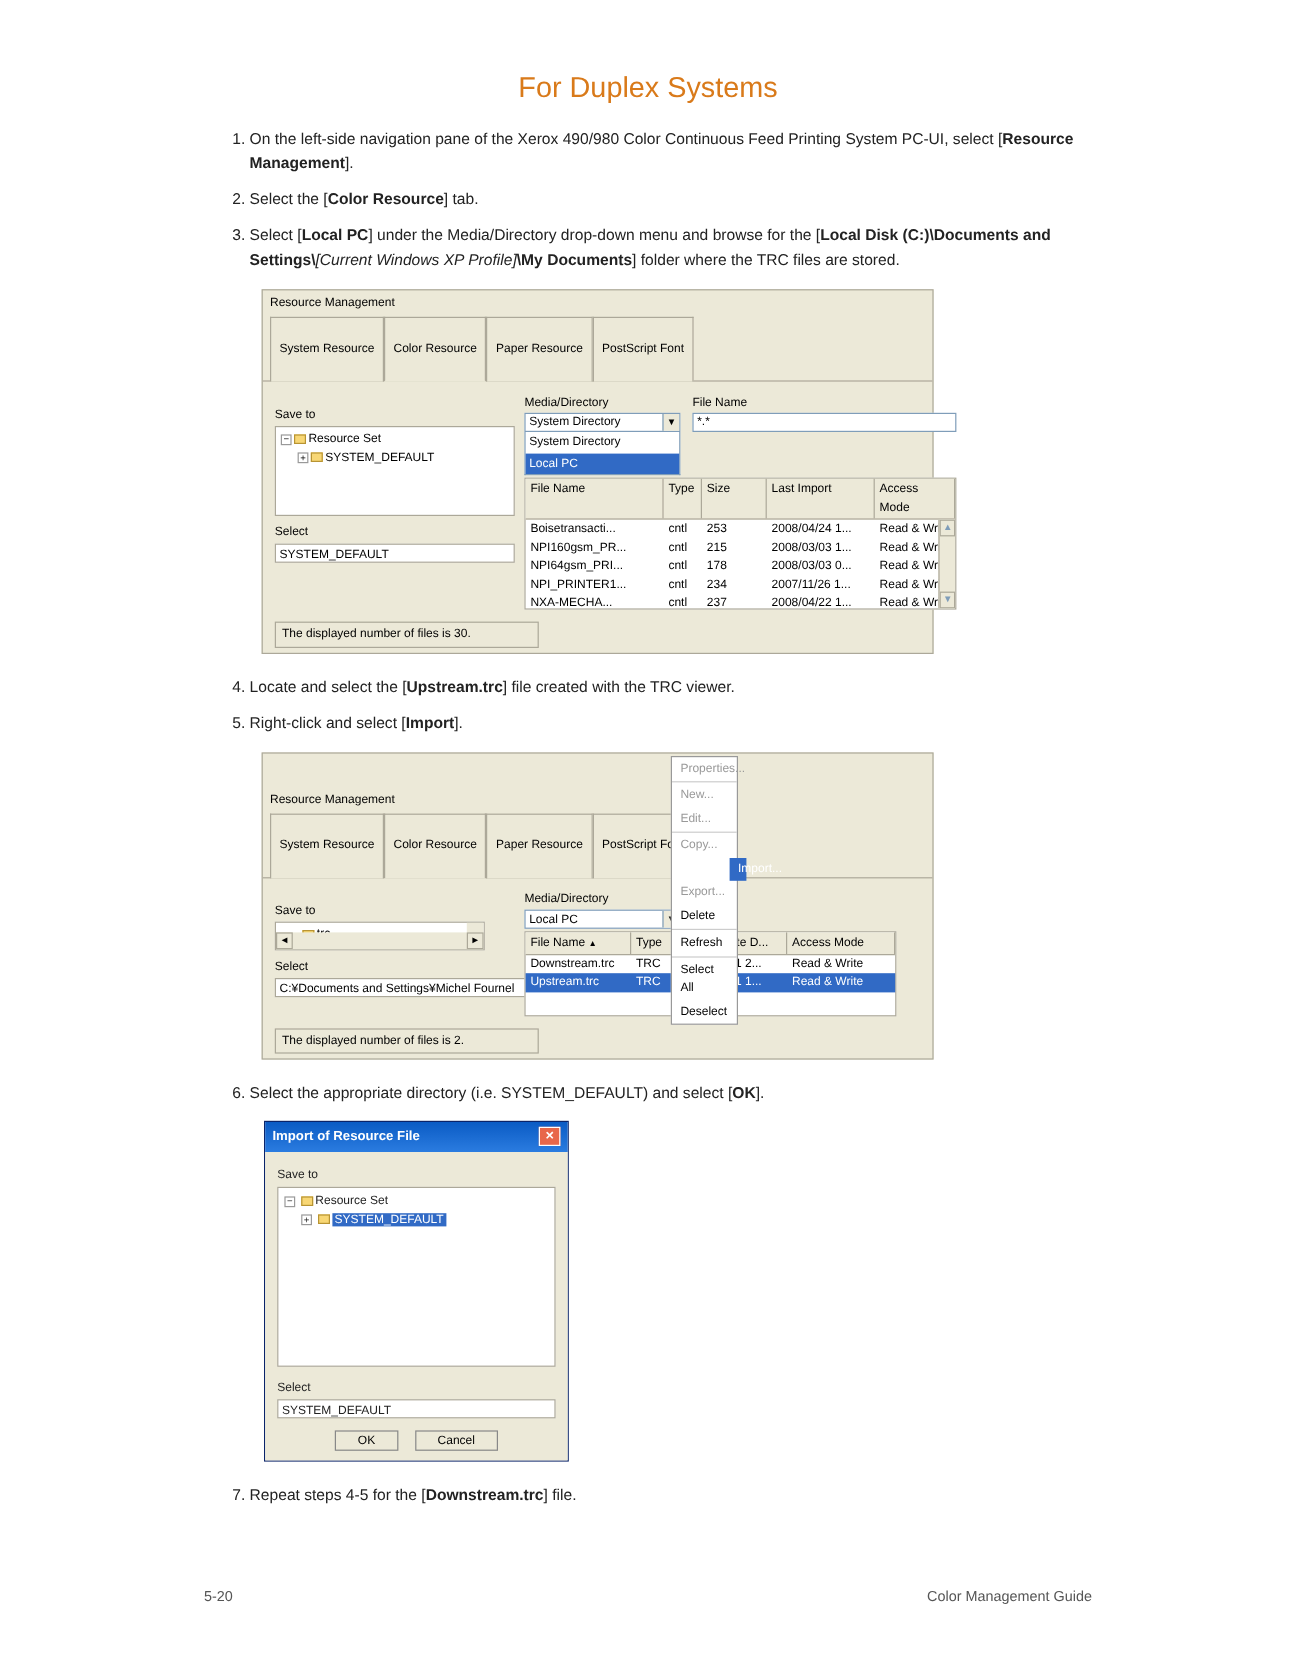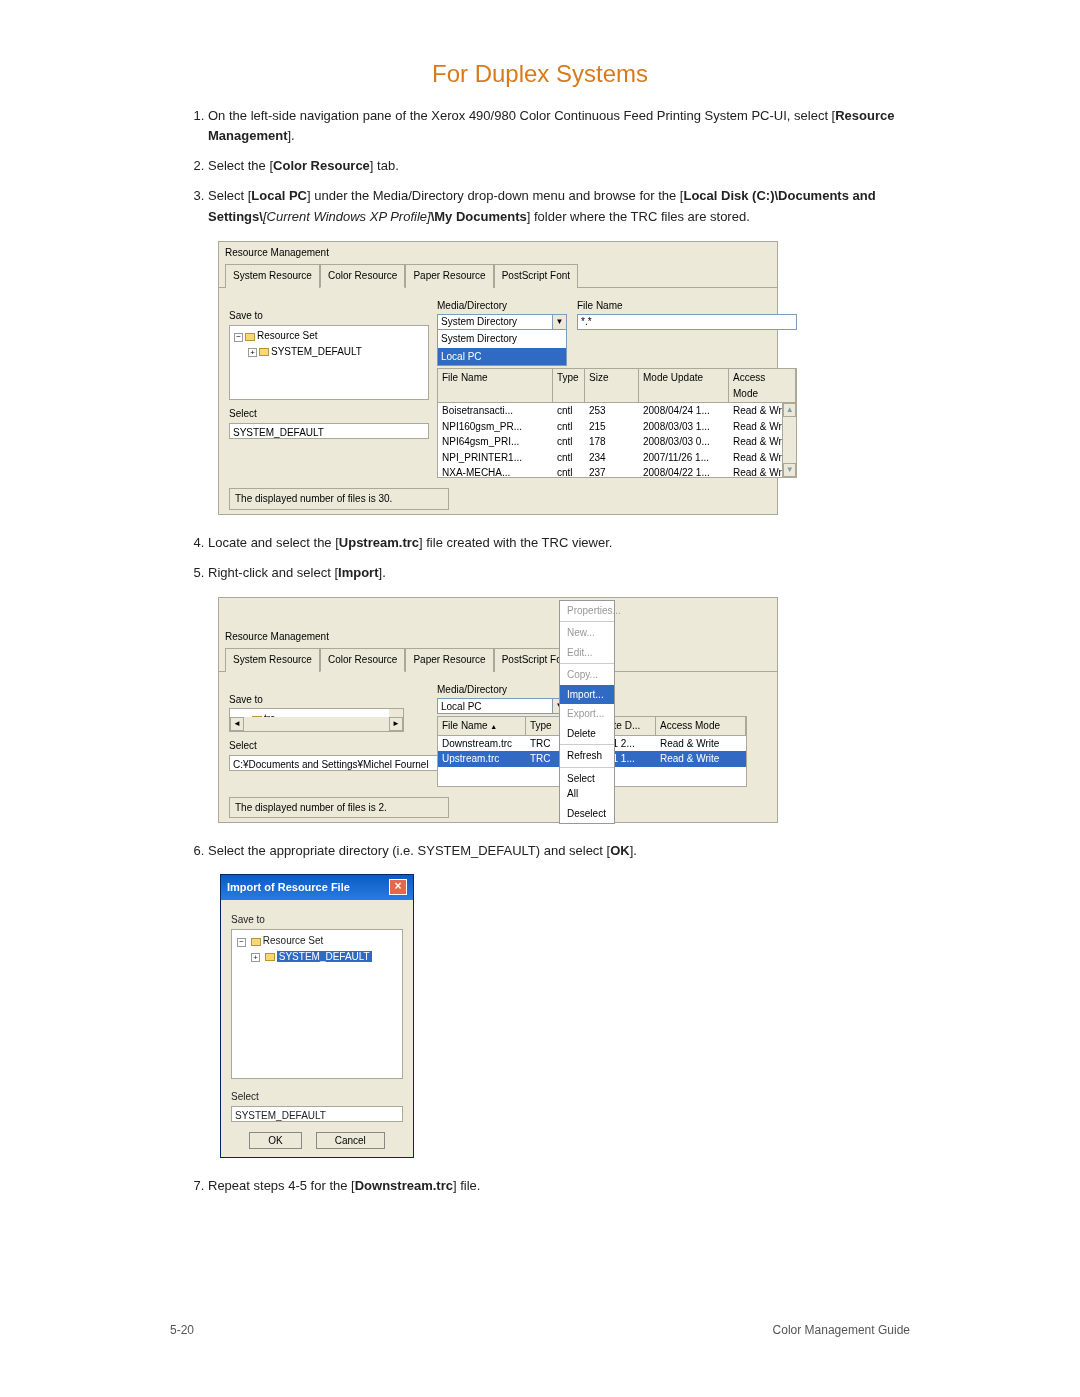--- a/index.html
+++ b/index.html
@@ -11,21 +11,21 @@
   ol.main > li { margin-bottom: 10px; }
   .b { font-weight: bold; }
   .i { font-style: italic; }
   .footer { position: absolute; bottom: 60px; left: 170px; right: 170px; display: flex; justify-content: space-between; font-size: 12px; color: #555; }
 
   
   .shot { background: #ece9d8; border: 1px solid #aca899; margin: 14px 0 18px 10px; font-size: 10px; font-family: Tahoma, sans-serif; color: #000; }
   .shot1 { width: 560px; }
   .shot-title { padding: 3px 6px; }
   .tab-row { display: flex; padding: 0 6px; gap: 0; border-bottom: 1px solid #aca899; }
-  .tab { padding: 3px 7px; border: 1px solid #aca899; border-bottom: none; background: #ece9d8; position: relative; top: 1px; font-size: 10px; }
+  .tab { padding: 18px 7px; border: 1px solid #aca899; border-bottom: none; background: #ece9d8; position: relative; top: 1px; font-size: 10px; }
   .tab.sel { background: #ece9d8; border-bottom: 1px solid #ece9d8; }
   .pane { padding: 6px 10px 4px 10px; }
   .row-top { display: flex; }
   .saveto { width: 200px; }
   .label { font-size: 10px; margin: 4px 0 1px 0; }
   .combo { border: 1px solid #7f9db9; background: #fff; padding: 1px 3px; height: 16px; position: relative; display: flex; align-items: center; }
   .combo .arrow { position: absolute; right: 0; top: 0; width: 14px; height: 100%; background: #ece9d8; border-left: 1px solid #7f9db9; text-align: center; font-size: 8px; line-height: 14px; }
   .combo-drop { border: 1px solid #7f9db9; border-top: none; background: #fff; font-size: 10px; }
   .combo-drop div { padding: 1px 3px; }
   .combo-drop .hi { background: #316ac5; color: #fff; }
@@ -54,35 +54,35 @@
   .scroll-btn.bot { position: absolute; bottom: 0; left: 0; right: 0; color: #7f9db9; }
   .sel-lbl { margin-top: 6px; }
   .sel-field { border: 1px solid #aca899; background: #fff; padding: 1px 3px; width: 200px; height: 16px; font-size: 10px; }
   .status { border: 1px solid #aca899; margin-top: 10px; padding: 2px 5px; background: #ece9d8; font-size: 10px; width: 220px; }
 
   
   .shot2 { width: 560px; position: relative; }
   .ctx-menu { position: absolute; right: 162px; top: 2px; width: 56px; background: #fff; border: 1px solid #999; font-size: 10px; z-index: 5; }
   .ctx-menu div { padding: 2px 7px; color: #999; }
   .ctx-menu .en { color: #000; }
-  .ctx-menu .hl { background: #316ac5; color: #fff; }
+  .ctx-menu .hl { background: #316ac5; color: #fff; margin-left: 48px; }
   .ctx-menu hr { border: none; border-top: 1px solid #ccc; margin: 1px 0; }
   .tree2 { border: 1px solid #aca899; background: #fff; width: 175px; height: 24px; padding: 2px; position: relative; }
   .tree2-scroll { position: absolute; right: 0; top: 0; bottom: 14px; width: 14px; background: #ece9d8; }
   .tree2-hscroll { position: absolute; bottom: 0; left: 0; right: 0; height: 14px; background: #ece9d8; display: flex; justify-content: space-between; }
   .ft2-body .ft-row.hlr { background: #316ac5; color: #fff; }
   .c2-name { width: 88px; }
   .c2-type { width: 38px; }
   .c2-date { width: 92px; }
   .c2-mode { flex: 1; }
   .ft2-wrap { width: 310px; margin-top: 2px; }
   .sort-ind { font-size: 7px; }
 
   
-  .dialog { width: 194px; border: 1px solid #0a246a; margin: 12px 0 18px 12px; font-family: Tahoma, sans-serif; font-size: 10px; }
+  .dialog { width: 254px; border: 1px solid #0a246a; margin: 12px 0 18px 12px; font-family: Tahoma, sans-serif; font-size: 10px; }
   .dlg-title { background: linear-gradient(#0a5bc4, #2b7ce0); color: #fff; padding: 4px 6px; display: flex; justify-content: space-between; align-items: center; font-weight: bold; font-size: 11px; }
   .dlg-close { width: 18px; height: 16px; background: #e8674a; border: 1px solid #fff; color: #fff; text-align: center; font-size: 12px; line-height: 13px; font-weight: bold; }
   .dlg-body { background: #ece9d8; padding: 8px 10px; }
   .dlg-tree { border: 1px solid #aca899; background: #fff; height: 150px; padding: 3px 5px; margin-top: 2px; }
   .dlg-tree .sel-node { background: #316ac5; color: #fff; padding: 0 2px; }
   .dlg-btns { display: flex; gap: 14px; justify-content: center; margin-top: 10px; }
   .btn { border: 1px solid #888; background: #ece9d8; padding: 2px 18px; font-size: 10px; font-family: Tahoma, sans-serif; }
 </style>
 </head>
 <body>
@@ -139,21 +139,21 @@
                   <div class="combo">
                     <span>*.*</span>
                   </div>
                 </div>
               </div>
               <div class="file-table">
                 <div class="ft-head">
                   <div class="c-name">File Name</div>
                   <div class="c-type">Type</div>
                   <div class="c-size">Size</div>
-                  <div class="c-date">Mode Update</div>
+                  <div class="c-date">Last Import</div>
                   <div class="c-mode">Access Mode</div>
                 </div>
                 <div class="ft-body" id="ft1">
                     <div class="ft-row">
                       <div class="c-name">Boisetransacti...</div>
                       <div class="c-type">cntl</div>
                       <div class="c-size">253</div>
                       <div class="c-date">2008/04/24 1...</div>
                       <div class="c-mode">Read &amp; Write</div>
                     </div>

